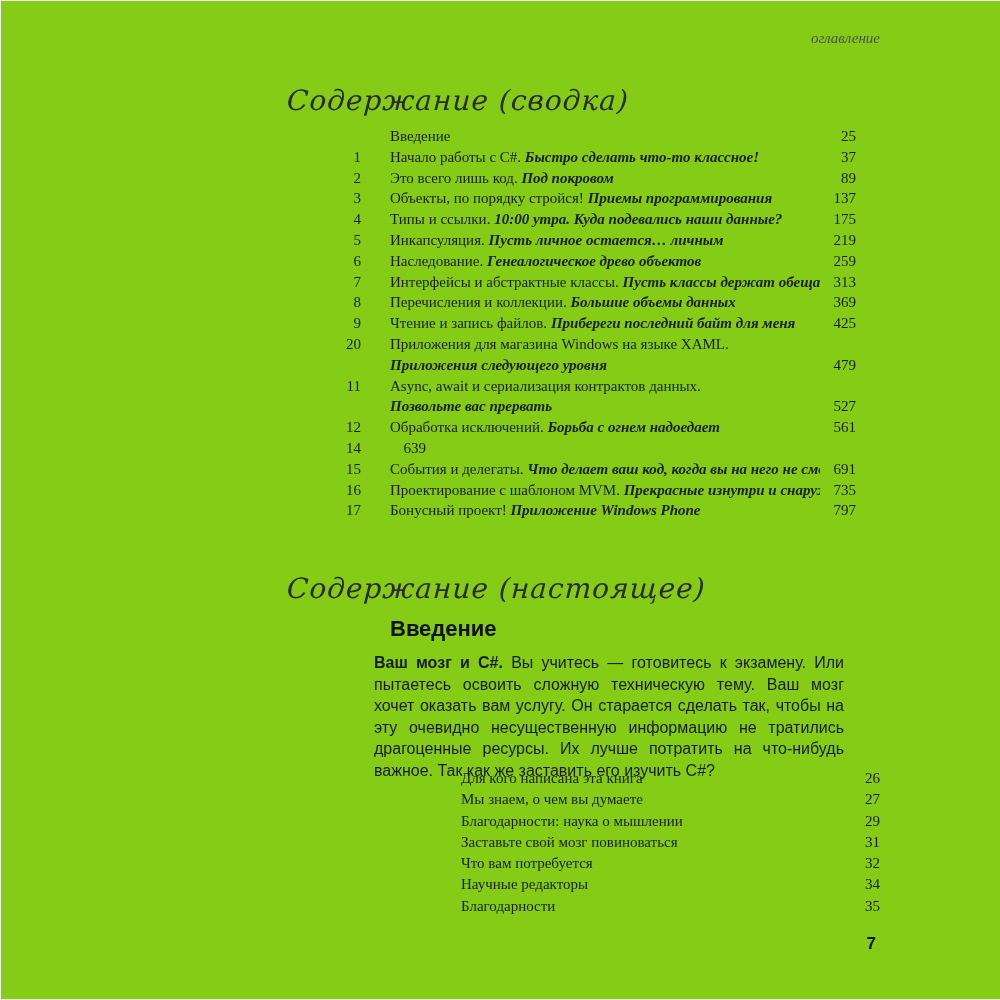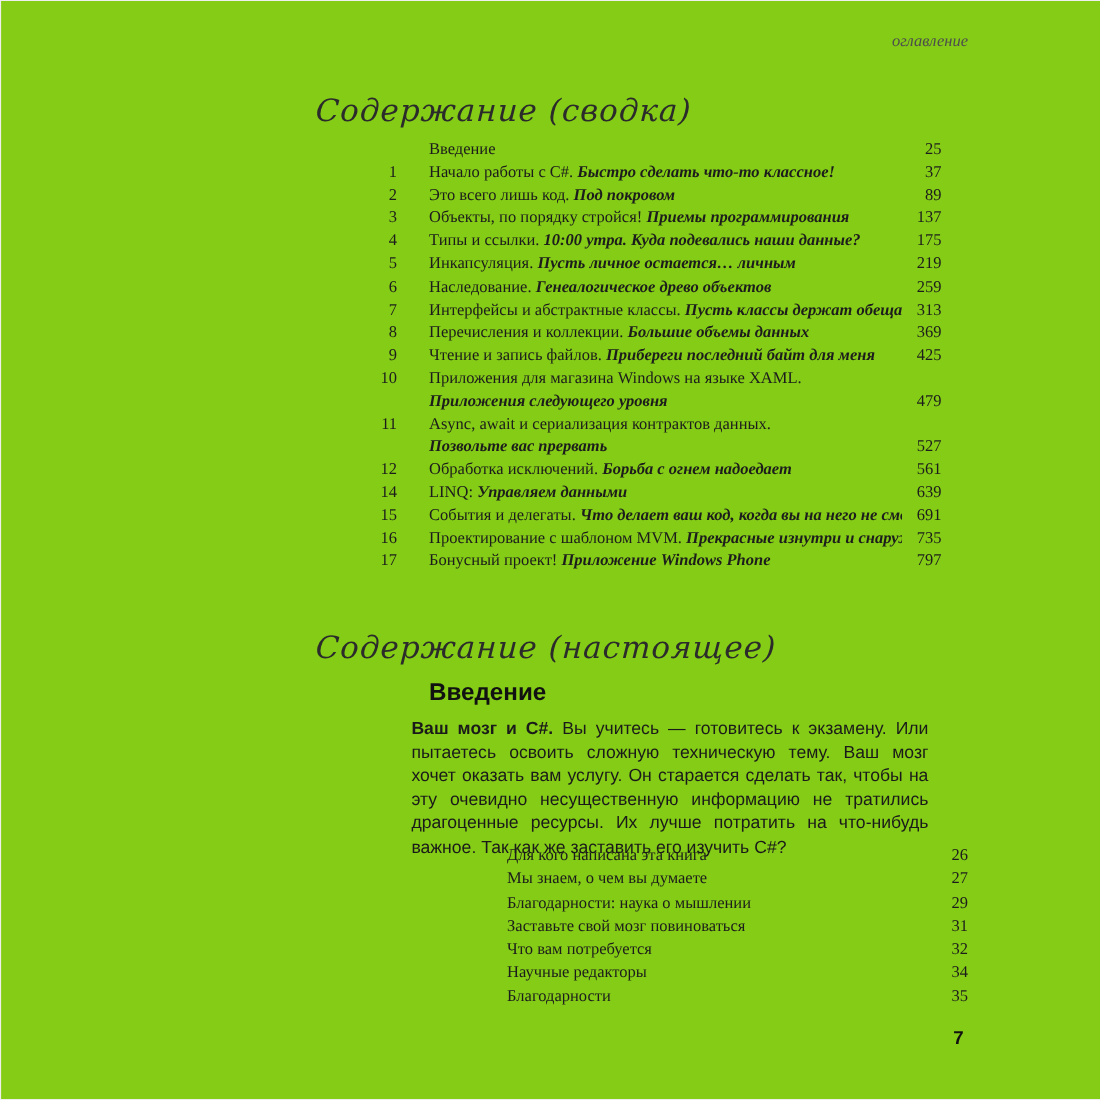--- a/index.html
+++ b/index.html
@@ -118,21 +118,21 @@
         <div class="toc-num">8</div>
         <div class="toc-text"><span>Перечисления и коллекции.</span> <span class="toc-subtitle">Большие объемы данных</span></div>
         <div class="toc-page">369</div>
       </div>
       <div class="toc-row">
         <div class="toc-num">9</div>
         <div class="toc-text"><span>Чтение и запись файлов.</span> <span class="toc-subtitle">Прибереги последний байт для меня</span></div>
         <div class="toc-page">425</div>
       </div>
       <div class="toc-row">
-        <div class="toc-num">10</div>
+        <div class="toc-num">20</div>
         <div class="toc-text"><span>Приложения для магазина Windows на языке XAML.</span></div>
       </div>
       <div class="toc-row">
         <div class="toc-num"></div>
         <div class="toc-text"><span class="toc-subtitle">Приложения следующего уровня</span></div>
         <div class="toc-page">479</div>
       </div>
       <div class="toc-row">
         <div class="toc-num">11</div>
         <div class="toc-text"><span>Async, await и сериализация контрактов данных.</span></div>
@@ -142,21 +142,20 @@
         <div class="toc-text"><span class="toc-subtitle">Позвольте вас прервать</span></div>
         <div class="toc-page">527</div>
       </div>
       <div class="toc-row">
         <div class="toc-num">12</div>
         <div class="toc-text"><span>Обработка исключений.</span> <span class="toc-subtitle">Борьба с огнем надоедает</span></div>
         <div class="toc-page">561</div>
       </div>
       <div class="toc-row">
         <div class="toc-num">14</div>
-        <div class="toc-text"><span>LINQ:</span> <span class="toc-subtitle">Управляем данными</span></div>
         <div class="toc-page">639</div>
       </div>
       <div class="toc-row">
         <div class="toc-num">15</div>
         <div class="toc-text"><span>События и делегаты.</span> <span class="toc-subtitle">Что делает ваш код, когда вы на него не смотрите</span></div>
         <div class="toc-page">691</div>
       </div>
       <div class="toc-row">
         <div class="toc-num">16</div>
         <div class="toc-text"><span>Проектирование с шаблоном MVM.</span> <span class="toc-subtitle">Прекрасные изнутри и снаружи</span></div>

